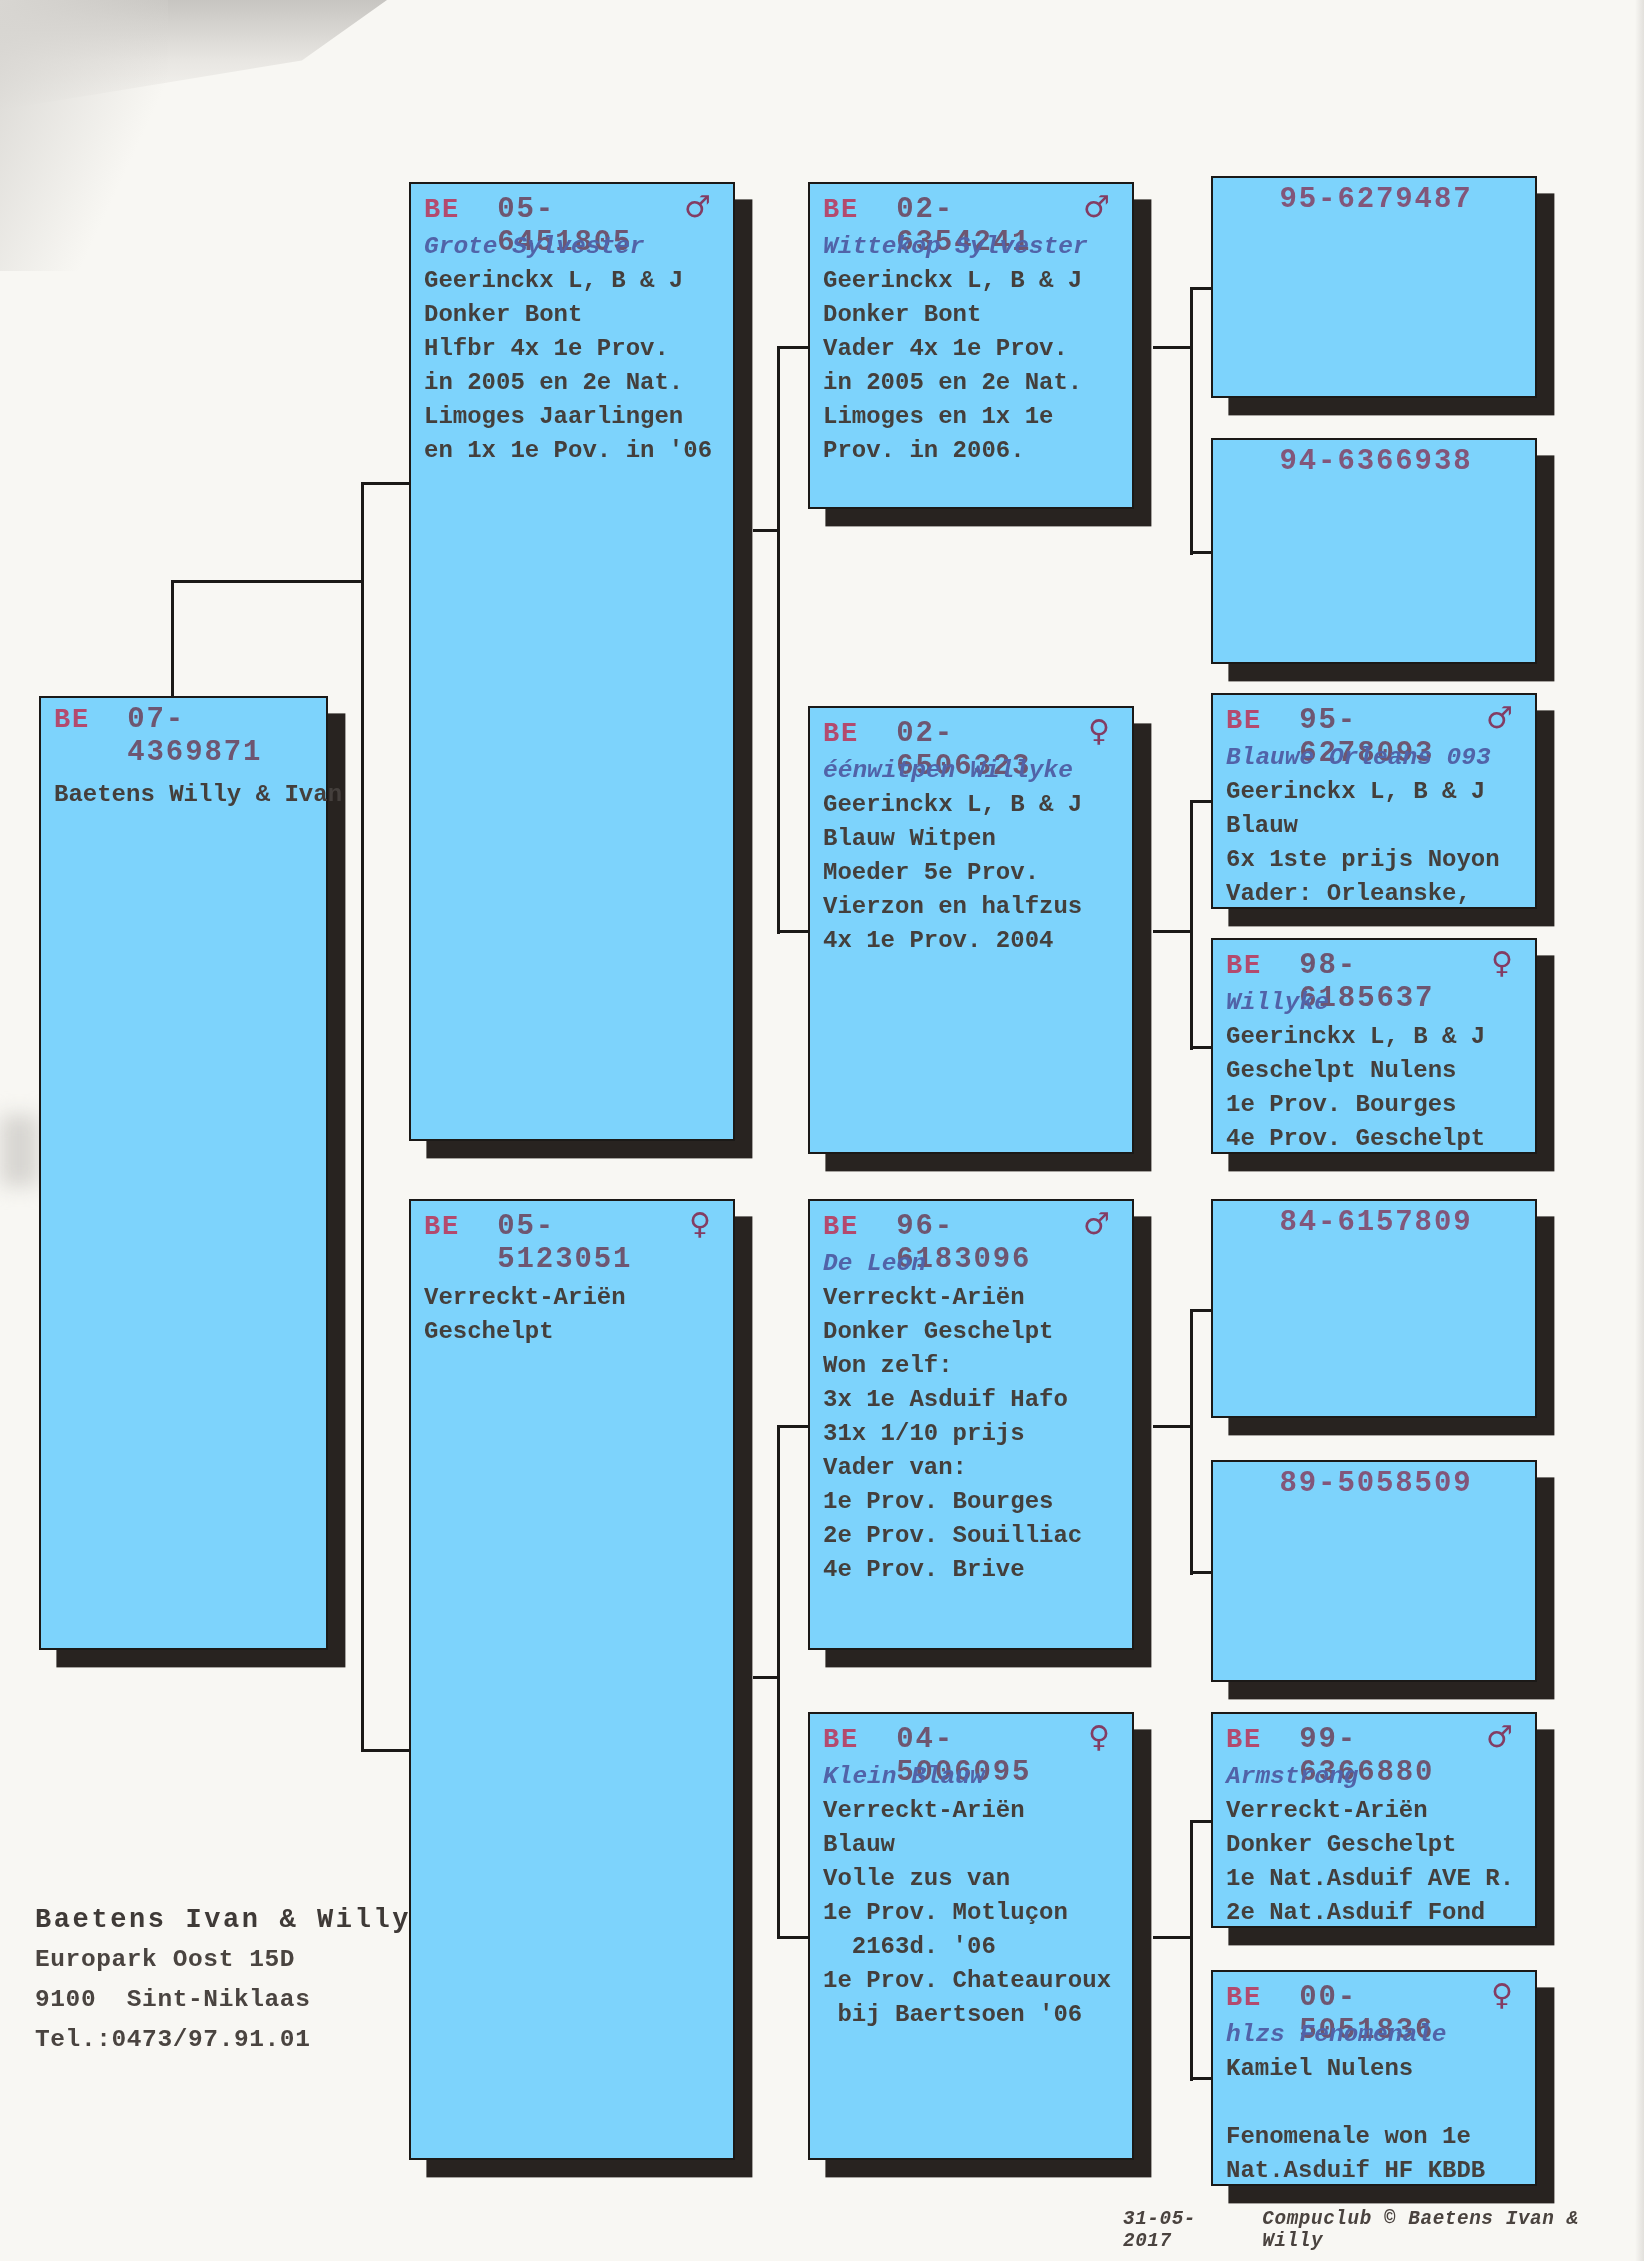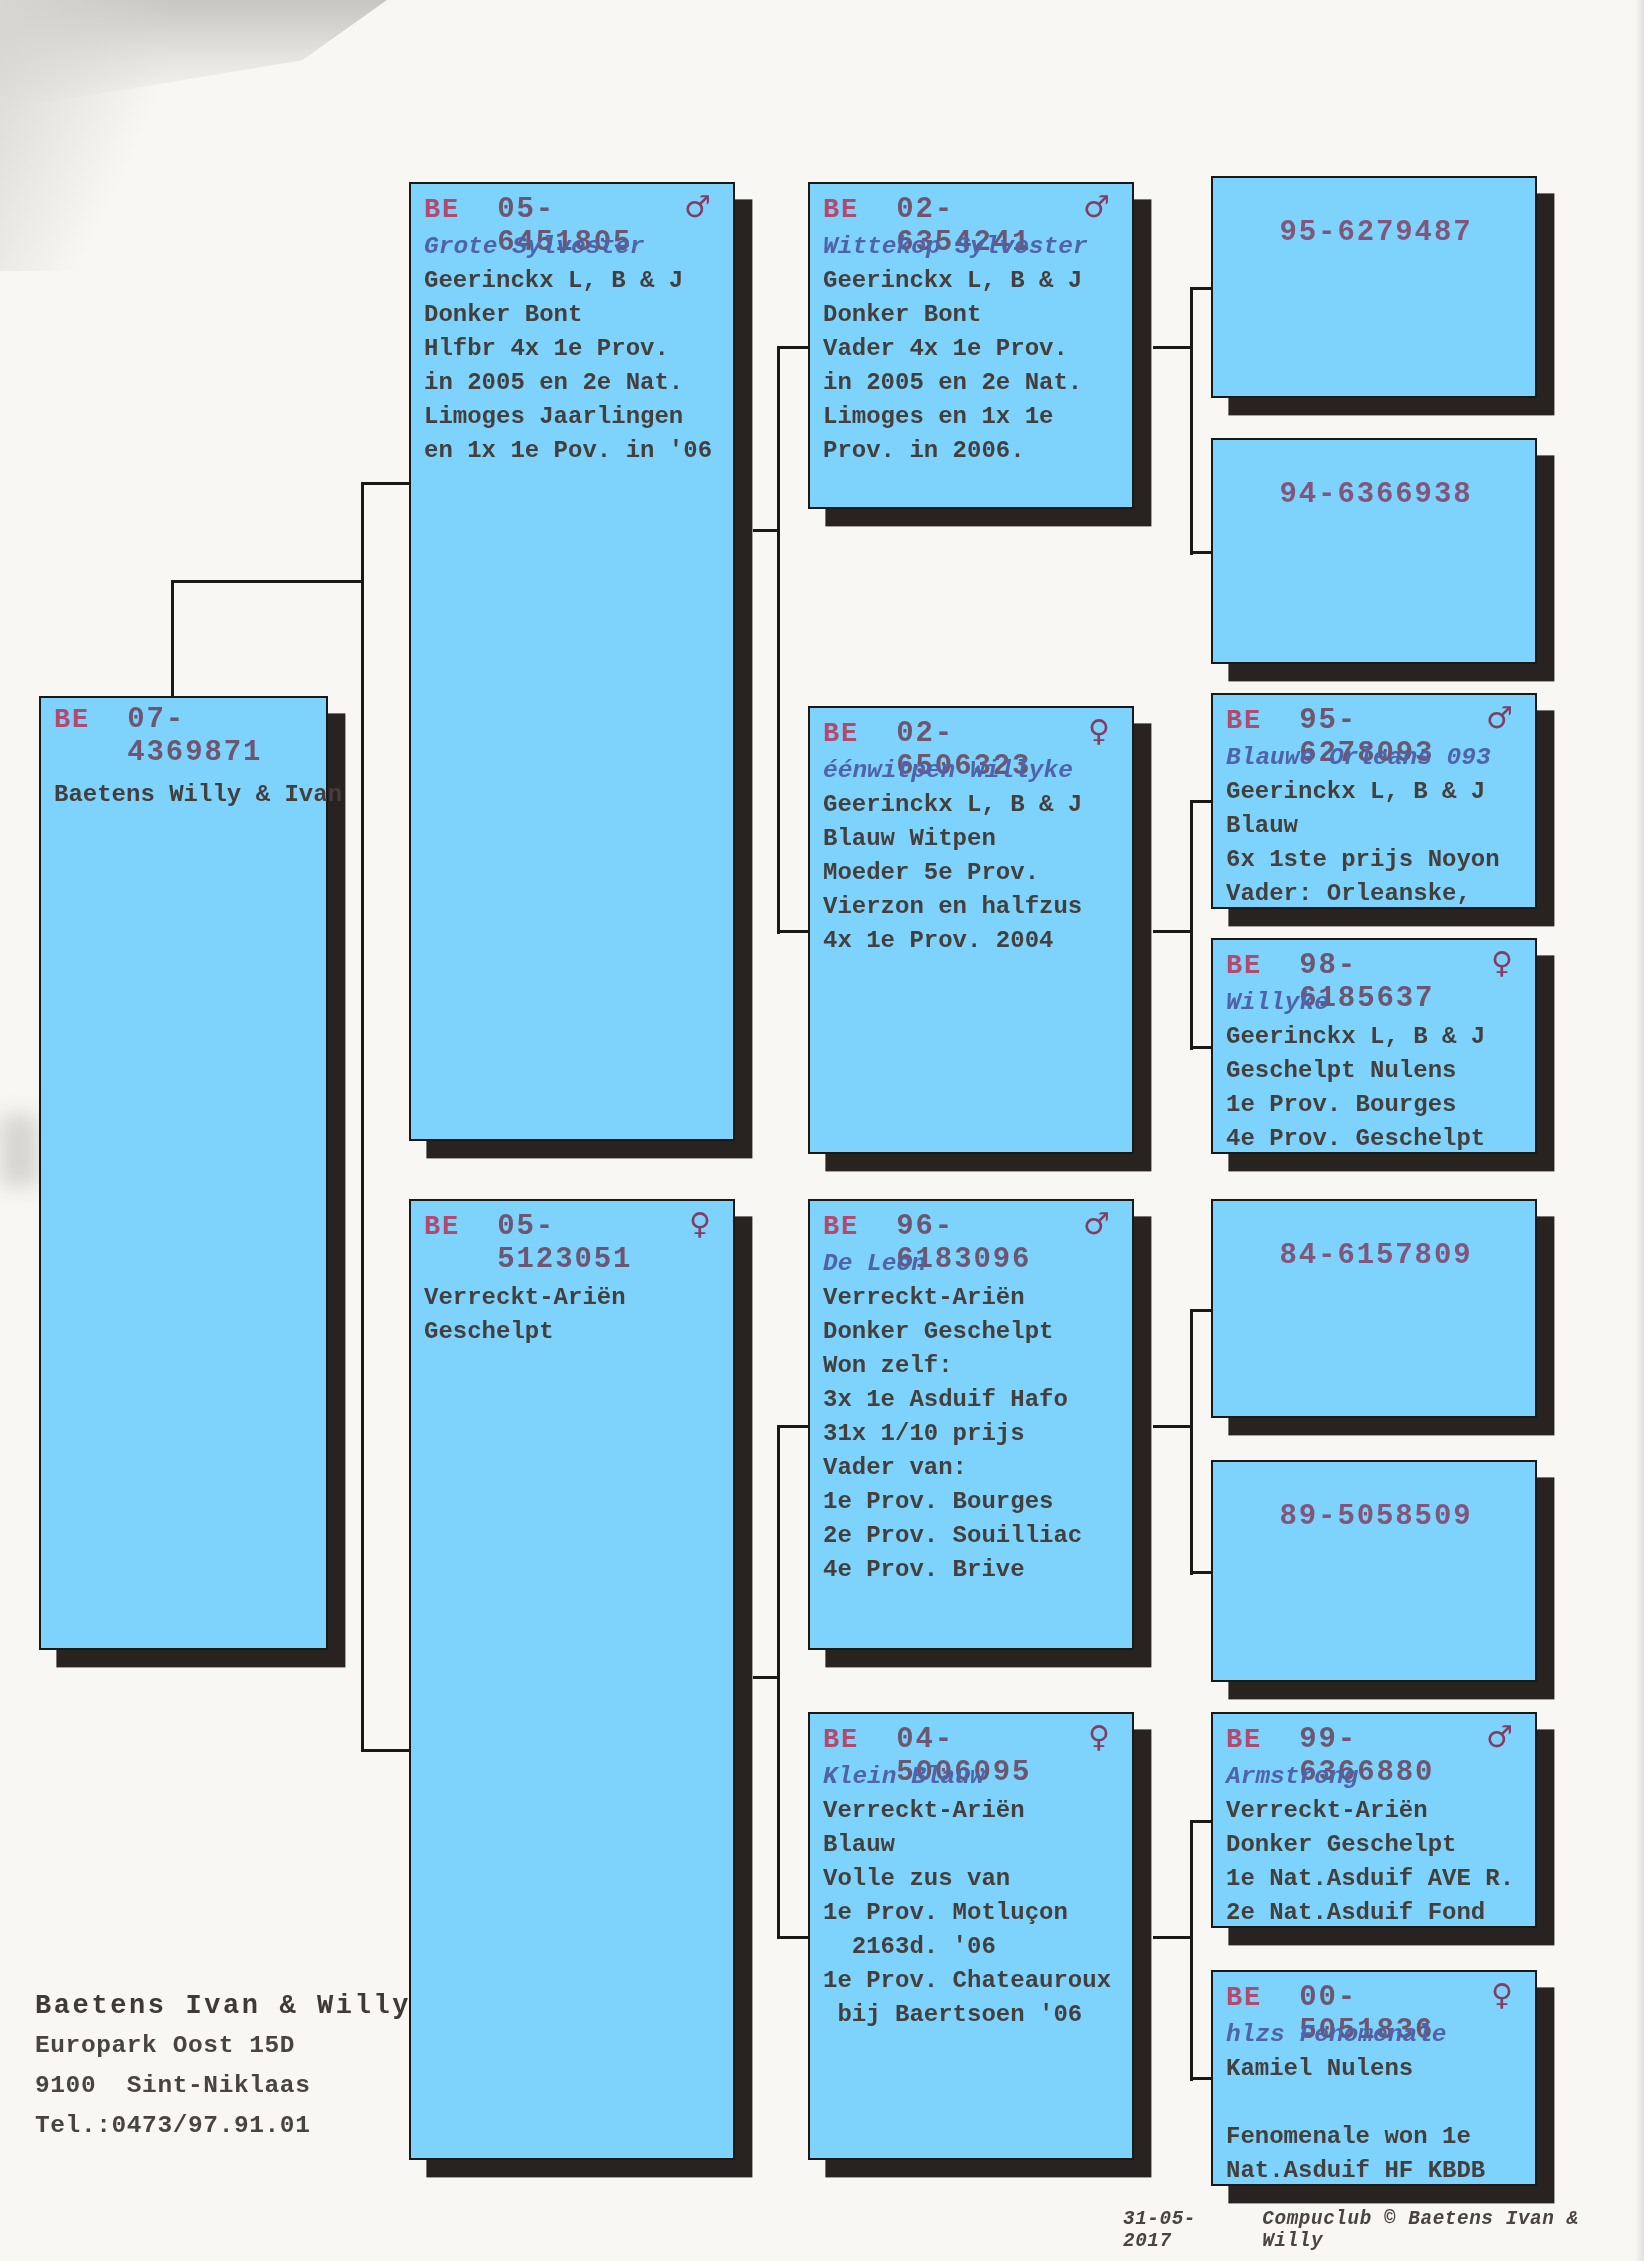--- a/index.html
+++ b/index.html
@@ -26,29 +26,29 @@
 
   .box{position:absolute;background:#7dd3fc;border:2.6px solid #1b1917;
     box-shadow:17.4px 17.4px 0 0 #282320;box-sizing:border-box;
     padding:5.2px 9px 5.2px 13px;}
   .hdr{display:flex;align-items:baseline;height:36px;}
   .hdr .country{font-size:27px;font-weight:bold;color:#b34a6e;letter-spacing:1.9px;}
   .hdr .ring{font-size:29px;font-weight:bold;color:#6e5671;letter-spacing:1.9px;margin-left:37px;}
   .hdr .sex{margin-left:auto;margin-right:13px;font-family:"DejaVu Sans",sans-serif;
     font-size:30px;font-weight:bold;color:#833c63;}
   .box.empty .hdr{justify-content:center;}
-  .box.empty .hdr .ring{margin-left:0;color:#82567a;margin-top:33px;}
+  .box.empty .hdr .ring{margin-left:0;color:#82567a;}
   .name{height:34px;line-height:34px;margin-top:5.2px;font-size:24.5px;font-weight:bold;
     font-style:italic;color:#5163a8;white-space:pre;}
   .lines{margin-top:0;}
   .ln{height:34px;line-height:34px;font-size:24px;font-weight:bold;color:#443f3c;white-space:pre;}
 
   .wire{position:absolute;background:#1b1917;}
 
-  .owner{position:absolute;left:35px;top:1986px;}
+  .owner{position:absolute;left:35px;top:1900px;}
   .oln{height:40px;line-height:40px;font-size:24.5px;font-weight:bold;color:#4a4440;white-space:pre;letter-spacing:0.6px;}
   .oln:first-child{font-size:27px;letter-spacing:2.6px;color:#3f3a37;}
 
   .footer{position:absolute;left:1123px;top:2208px;display:flex;gap:20px;
     font-size:19.3px;font-weight:bold;font-style:italic;color:#4a433f;letter-spacing:0.6px;}
 </style>
 </head>
 <body>
 
 <div class="page">

